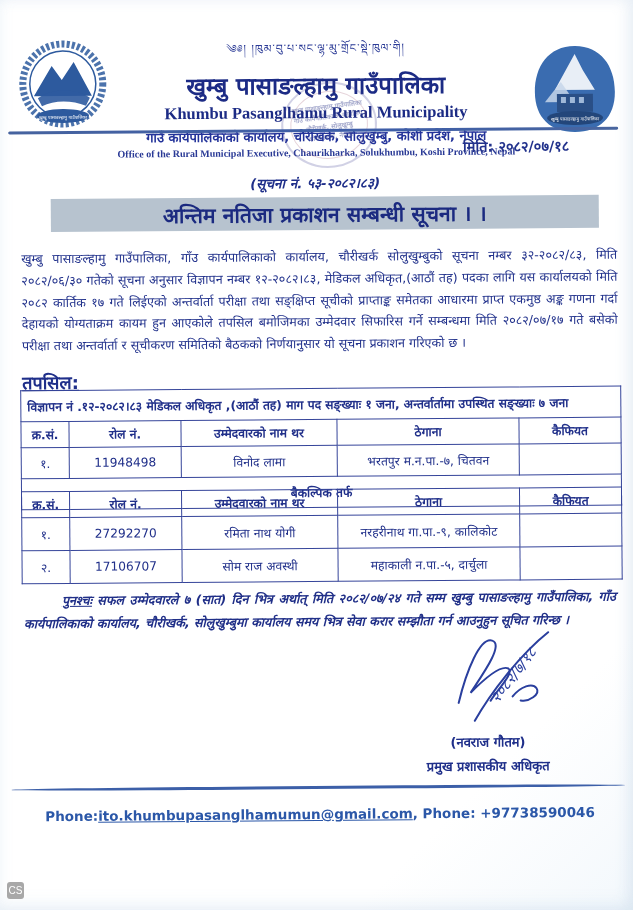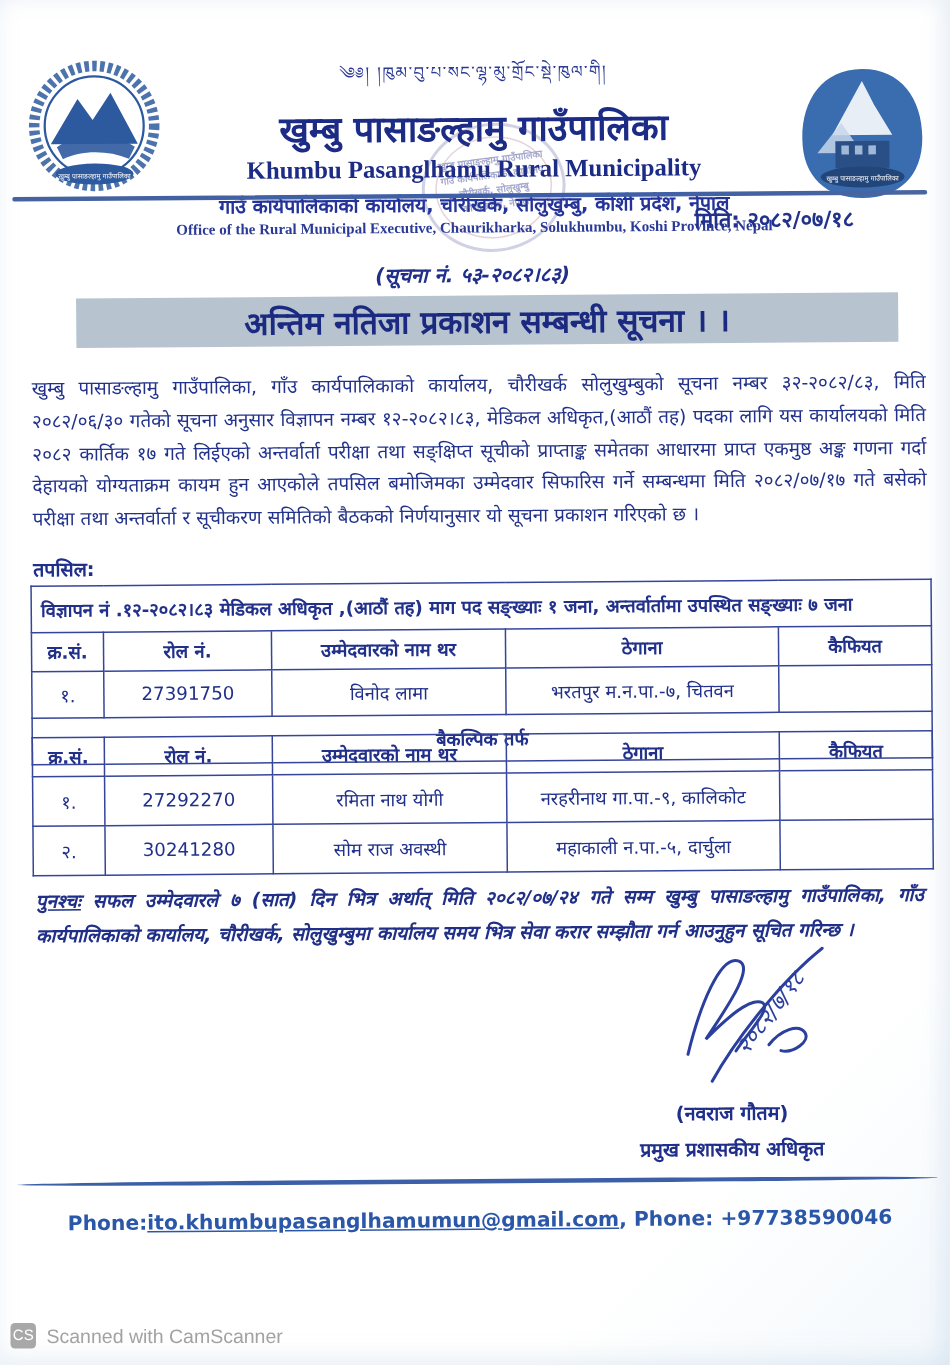--- a/index.html
+++ b/index.html
@@ -37,41 +37,41 @@
   .date-line{position:absolute;right:62px;top:137px;font-size:14.5px;font-weight:bold;color:#22328c;margin-left:10px;}
   .notice-no{position:absolute;left:0;top:174px;width:633px;text-align:center;
     font-size:13.5px;font-weight:bold;font-style:italic;color:#1f2f8a;}
   .title-band{position:absolute;left:52px;top:197px;width:548px;height:33px;
     background:#b7c3cf;display:flex;align-items:center;justify-content:center;}
   .title-band span{font-size:21px;font-weight:bold;color:#1b2a80;white-space:nowrap;}
 
   
   .body-par{position:absolute;left:22px;top:246px;width:596px;
     font-size:12.6px;line-height:1.73;text-align:justify;color:#22328c;font-weight:500;}
-  .tapsil{position:absolute;left:22px;top:368px;font-size:13px;font-weight:bold;
-    color:#1f2f8a;}
+  .tapsil{position:absolute;left:22px;top:368px;font-size:18px;font-weight:bold;
+    color:#1f2f8a;text-decoration:underline;}
 
   
   table{border-collapse:collapse;table-layout:fixed;}
   .tbl{position:absolute;left:20px;width:600px;}
   .tbl1{top:388px;}
   .tbl2{top:489px;}
   .tbl td,.tbl th{border:1.4px solid #36459a;color:#21308a;
     font-size:12.2px;padding:4px 4px;text-align:center;vertical-align:middle;overflow:hidden;}
   .tbl th{font-weight:bold;}
   .band-cell{font-weight:bold;text-align:left !important;padding-left:6px !important;font-size:12.4px;}
   .alt-band-cell{font-weight:bold;text-align:center !important;font-size:12.6px;}
   .c-sn{width:48px;} .c-roll{width:112px;} .c-name{width:156px;} .c-addr{width:182px;} .c-rem{width:102px;}
   .tbl1 td{height:22px;}
   .tbl2 td{height:24px;}
 
   
   .postscript{position:absolute;left:22px;top:588px;width:592px;
     font-size:12.6px;line-height:1.8;font-weight:bold;font-style:italic;color:#202f88;text-align:justify;}
-  .postscript .ps-label{text-decoration:underline;}
+  .postscript .ps-label{text-decoration:underline;margin-left:38px;}
   .sig-block{position:absolute;left:360px;top:632px;width:250px;text-align:center;}
   .sig-art{position:relative;width:250px;height:100px;}
   .sig-date{position:absolute;left:118px;top:34px;transform:rotate(-52deg);
     font-size:15px;font-style:italic;color:#2a3f9e;white-space:nowrap;}
   .sig-name{font-size:13px;font-weight:bold;color:#1f2f8a;margin-top:2px;}
   .sig-title{font-size:13px;font-weight:bold;color:#1f2f8a;margin-top:6px;}
 
   
   .foot-rule{position:absolute;left:8px;top:786px;width:614px;height:2.5px;
     background:#3c5fa8;border-radius:60%/100%;}
@@ -163,21 +163,21 @@
         </tr>
         <tr>
           <th>क्र.सं.</th>
           <th>रोल नं.</th>
           <th>उम्मेदवारको नाम थर</th>
           <th>ठेगाना</th>
           <th>कैफियत</th>
         </tr>
         <tr>
           <td>१.</td>
-          <td>27391750</td>
+          <td>11948498</td>
           <td>विनोद लामा</td>
           <td>भरतपुर म.न.पा.-७, चितवन</td>
           <td></td>
         </tr>
         <tr>
           <td colspan="5" class="alt-band-cell">बैकल्पिक तर्फ</td>
         </tr>
       </tbody>
     </table>
 
@@ -199,21 +199,21 @@
         </tr>
         <tr>
           <td>१.</td>
           <td>27292270</td>
           <td>रमिता नाथ योगी</td>
           <td>नरहरीनाथ गा.पा.-९, कालिकोट</td>
           <td></td>
         </tr>
         <tr>
           <td>२.</td>
-          <td>30241280</td>
+          <td>17106707</td>
           <td>सोम राज अवस्थी</td>
           <td>महाकाली न.पा.-५, दार्चुला</td>
           <td></td>
         </tr>
       </tbody>
     </table>
 
     <div class="postscript"><span class="ps-label">पुनश्चः</span><span> सफल उम्मेदवारले ७ (सात) दिन भित्र अर्थात् मिति २०८२/०७/२४ गते सम्म खुम्बु पासाङल्हामु गाउँपालिका, गाँउ कार्यपालिकाको कार्यालय, चौरीखर्क, सोलुखुम्बुमा कार्यालय समय भित्र सेवा करार सम्झौता गर्न आउनुहुन सूचित गरिन्छ ।</span></div>
 
     <div class="sig-block">
@@ -231,15 +231,14 @@
       <div class="sig-title">प्रमुख प्रशासकीय अधिकृत</div>
     </div>
 
     <div class="foot-rule"></div>
     <div class="contact"><span>Phone:</span><span class="email">ito.khumbupasanglhamumun@gmail.com</span><span>, Phone: +97738590046</span></div>
 
   </div>
 
   <div class="cam">
     <div class="cs-badge">CS</div>
-    <div class="cs-text">Scanned with CamScanner</div>
   </div>
 </div>
 
 </body></html>

